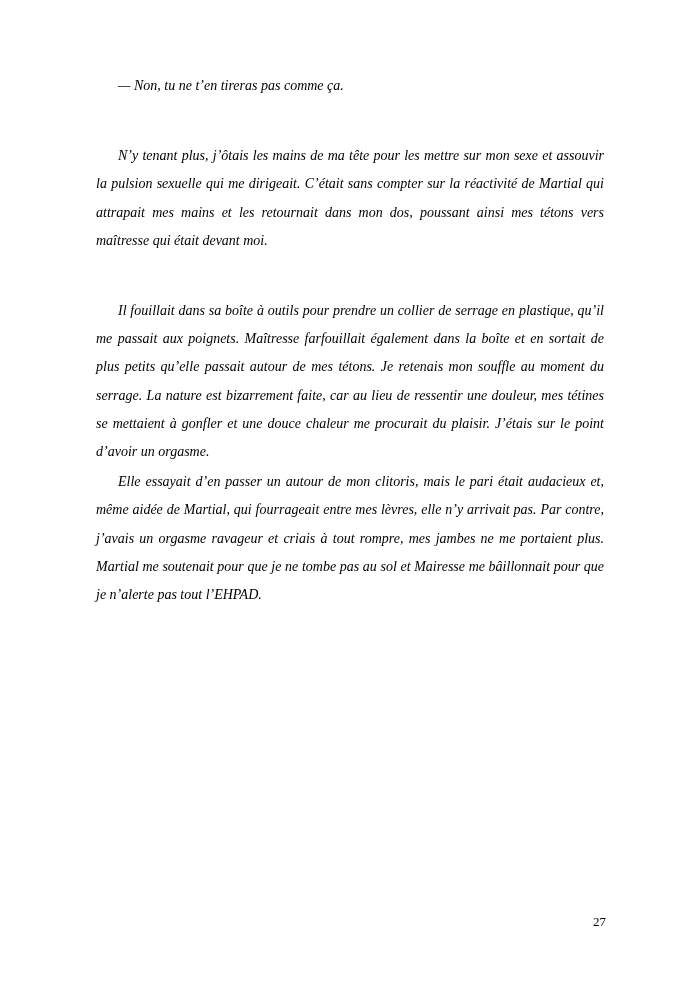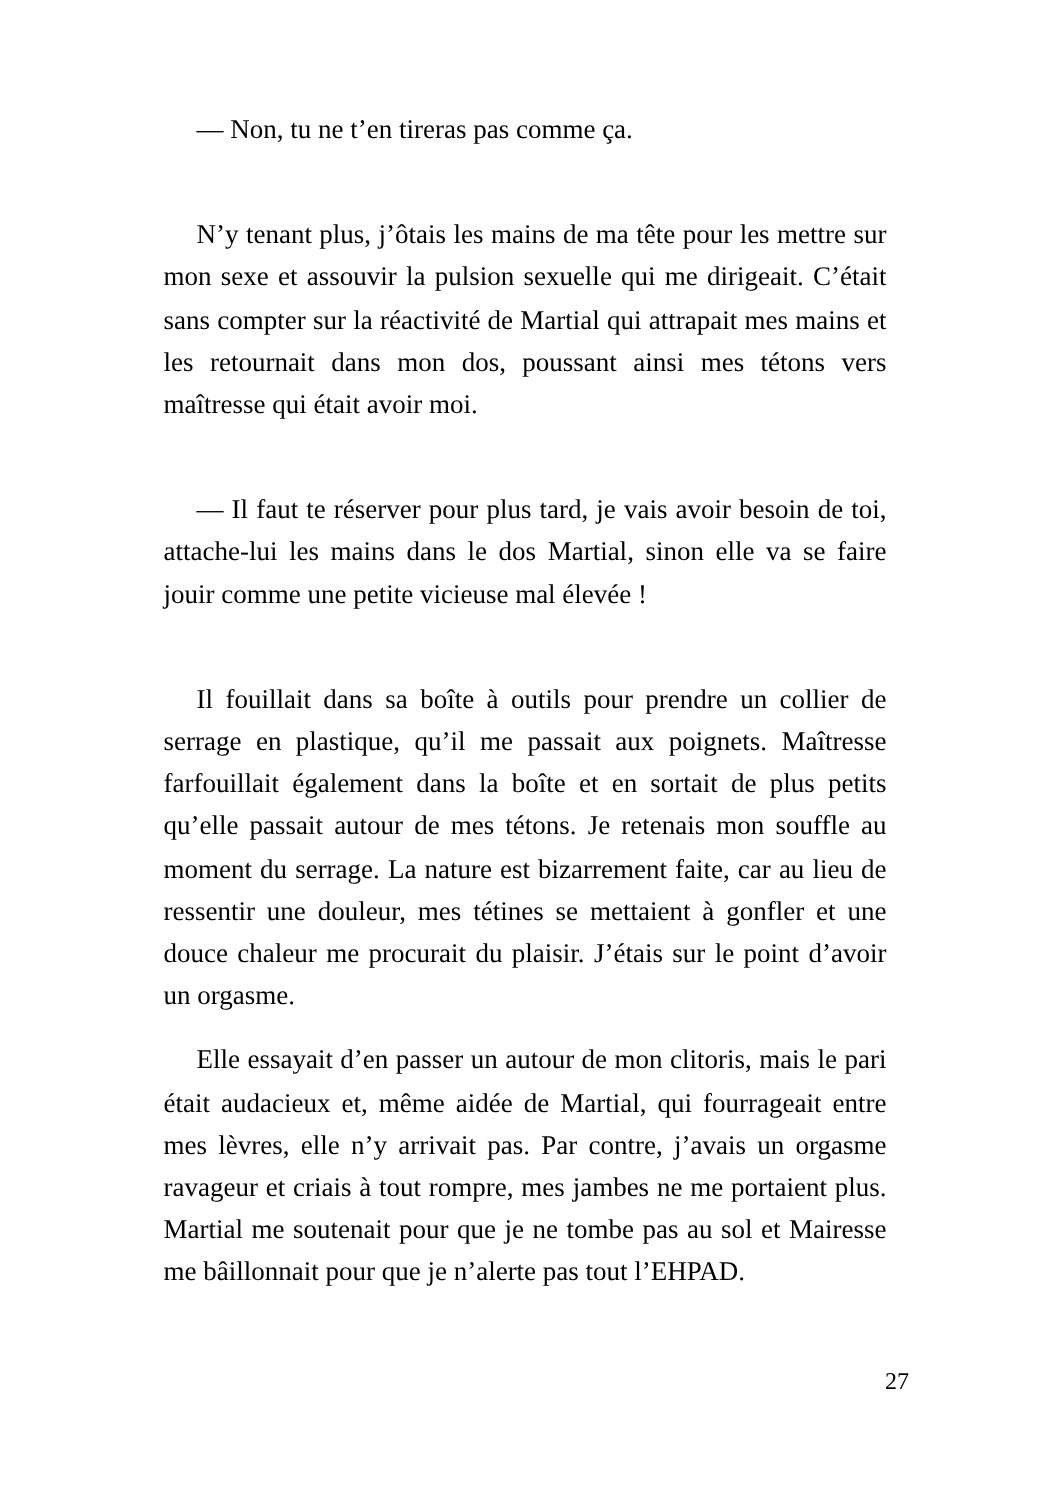--- a/index.html
+++ b/index.html
@@ -23,57 +23,57 @@
     height: 992px;
     background: #ffffff;
   }
   .text-column {
     position: absolute;
     left: 94px;
     top: 72px;
     width: 512px;
   }
   .para {
-    font-size: 18px;
+    font-size: 14px;
     line-height: 28.2px;
     text-align: justify;
     text-justify: inter-word;
-    margin: 15px;
+    margin: 2px;
     hyphens: none;
+    font-style: italic;
   }
   .indent {
     text-indent: 22px;
   }
   .gap-large {
     margin-top: 42px;
   }
   .gap-none {
     margin-top: 0;
   }
   .page-number {
     position: absolute;
     right: 94px;
     bottom: 60px;
-    font-size: 16px;
+    font-size: 13px;
     line-height: 20px;
     text-align: right;
   }
 </style>
 </head>
 <body>
 
 <div class="page">
   <div class="text-column">
 
     <p class="para indent gap-none">— Non, tu ne t’en tireras pas comme ça.</p>
 
-    <p class="para indent gap-large">N’y tenant plus, j’ôtais les mains de ma tête pour les mettre sur mon sexe et assouvir la pulsion sexuelle qui me dirigeait. C’était sans compter sur la réactivité de Martial qui attrapait mes mains et les retournait dans mon dos, poussant ainsi mes tétons vers maîtresse qui était avoir moi.</p>
+    <p class="para indent gap-large">N’y tenant plus, j’ôtais les mains de ma tête pour les mettre sur mon sexe et assouvir la pulsion sexuelle qui me dirigeait. C’était sans compter sur la réactivité de Martial qui attrapait mes mains et les retournait dans mon dos, poussant ainsi mes tétons vers maîtresse qui était devant moi.</p>
 
 
-    <p class="para indent gap-large">— Il faut te réserver pour plus tard, je vais avoir besoin de toi, attache-lui les mains dans le dos Martial, sinon elle va se faire jouir comme une petite vicieuse mal élevée !</p>
 
     <p class="para indent gap-large">Il fouillait dans sa boîte à outils pour prendre un collier de serrage en plastique, qu’il me passait aux poignets. Maîtresse farfouillait également dans la boîte et en sortait de plus petits qu’elle passait autour de mes tétons. Je retenais mon souffle au moment du serrage. La nature est bizarrement faite, car au lieu de ressentir une douleur, mes tétines se mettaient à gonfler et une douce chaleur me procurait du plaisir. J’étais sur le point d’avoir un orgasme.</p>
 
     <p class="para indent gap-none">Elle essayait d’en passer un autour de mon clitoris, mais le pari était audacieux et, même aidée de Martial, qui fourrageait entre mes lèvres, elle n’y arrivait pas. Par contre, j’avais un orgasme ravageur et criais à tout rompre, mes jambes ne me portaient plus. Martial me soutenait pour que je ne tombe pas au sol et Mairesse me bâillonnait pour que je n’alerte pas tout l’EHPAD.</p>
 
 
   </div>
 
   <div class="page-number">27</div>
 </div>

